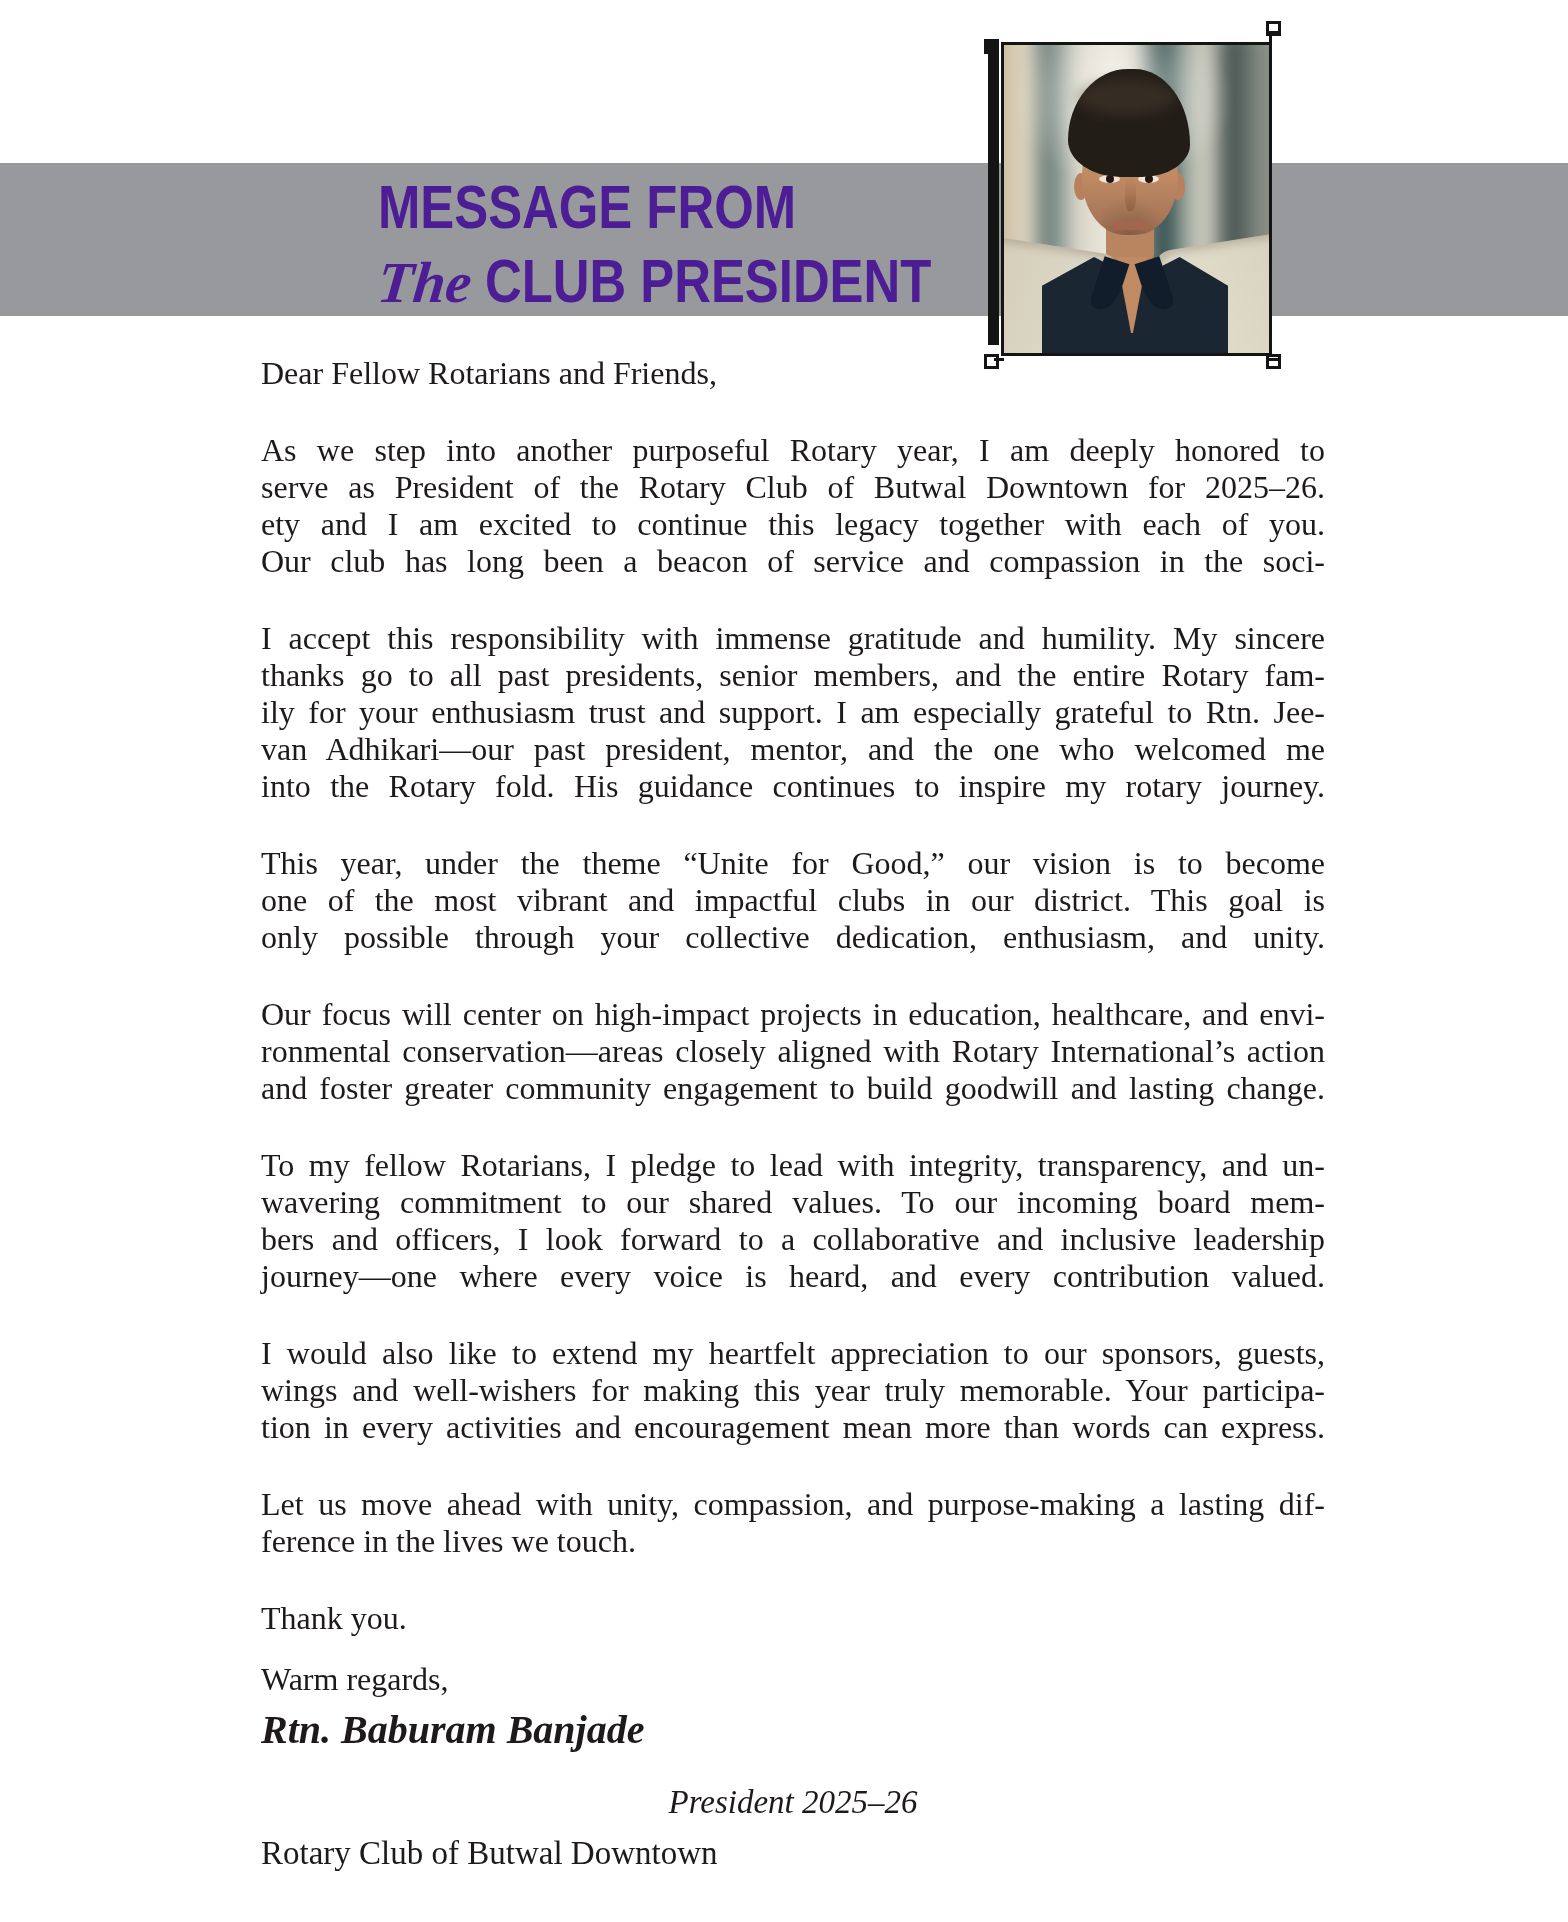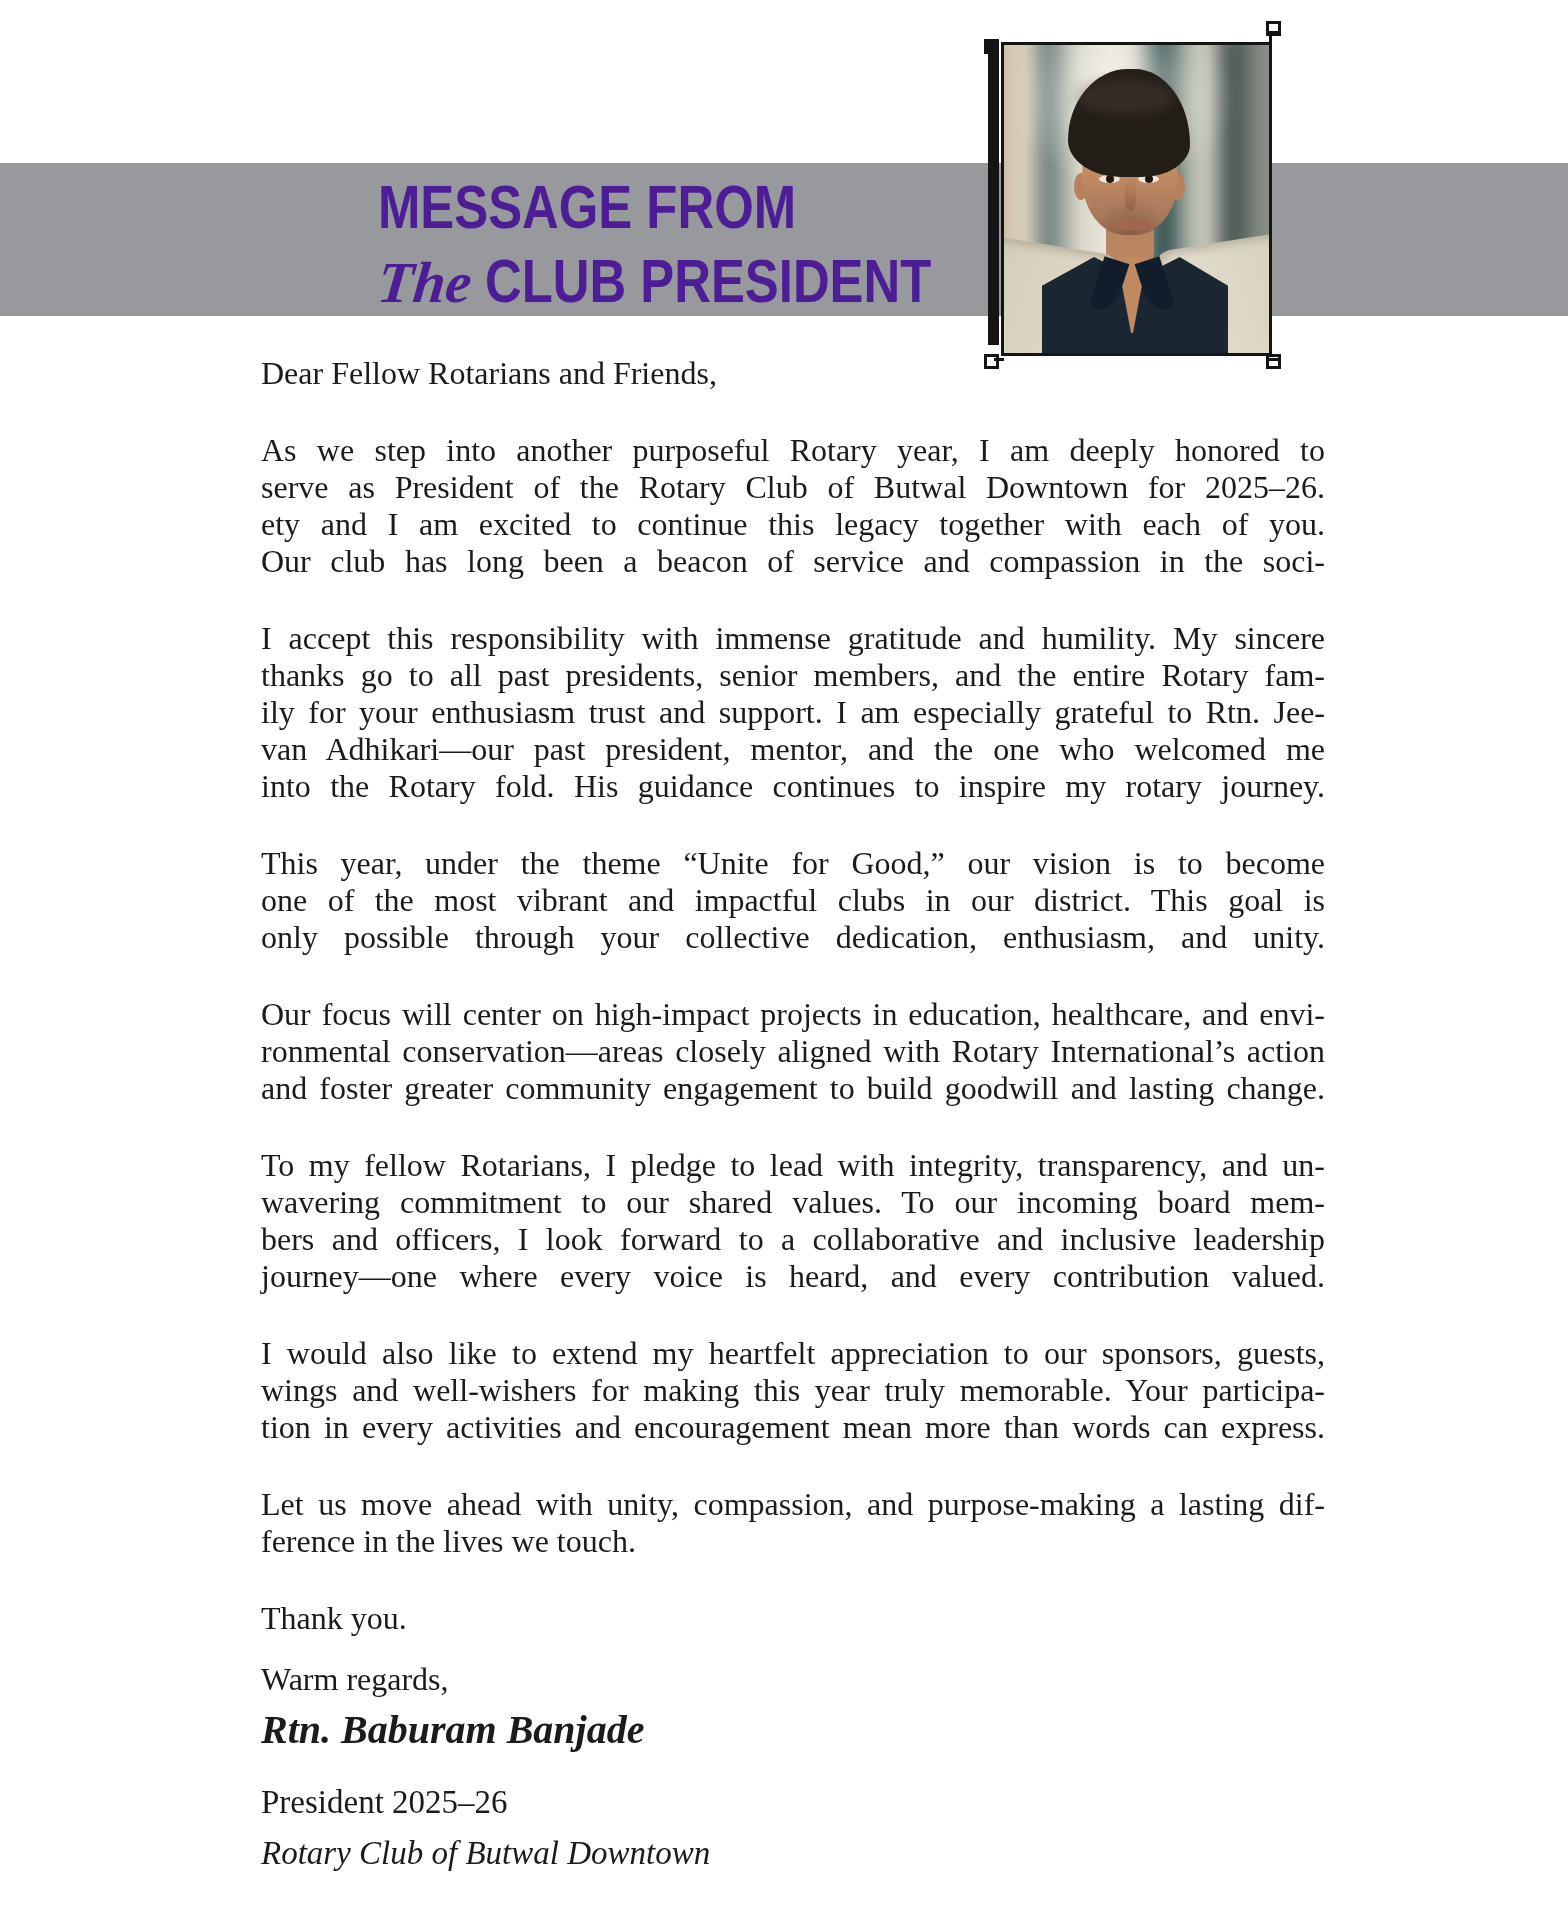--- a/index.html
+++ b/index.html
@@ -79,22 +79,22 @@
   .p-jaw{position:absolute;left:12px;top:92px;width:72px;height:40px;
           background:radial-gradient(ellipse at 50% 100%,rgba(70,45,30,.28),rgba(0,0,0,0) 70%);border-radius:50%;}
 
   
   .letter{position:absolute;left:261px;top:355px;width:1064px;}
   .para{margin:0 0 40px 0;}
   .line{font-size:32px;line-height:37px;}
   .line.j{text-align:justify;text-align-last:justify;}
   .signature .closing{font-size:32px;line-height:37px;margin-bottom:8px;}
   .signature .name{font-size:40px;line-height:48px;font-weight:bold;font-style:italic;margin-bottom:23px;}
-  .signature .role{font-size:33px;line-height:51px;}
-  .signature .org{font-size:33px;line-height:51px;font-style:italic;}
+  .signature .role{font-size:33px;line-height:51px;font-style:italic;text-align:center;}
+  .signature .org{font-size:33px;line-height:51px;}
 </style>
 </head>
 <body>
 
 <div class="page" style="color: rgb(30, 26, 27);">
 
   <div class="banner" style="background: rgb(151, 153, 156);">
     <div class="banner-text" style="color: #4c1d95;">
       <span class="banner-l1">MESSAGE FROM</span>
       <div class="banner-l2">

